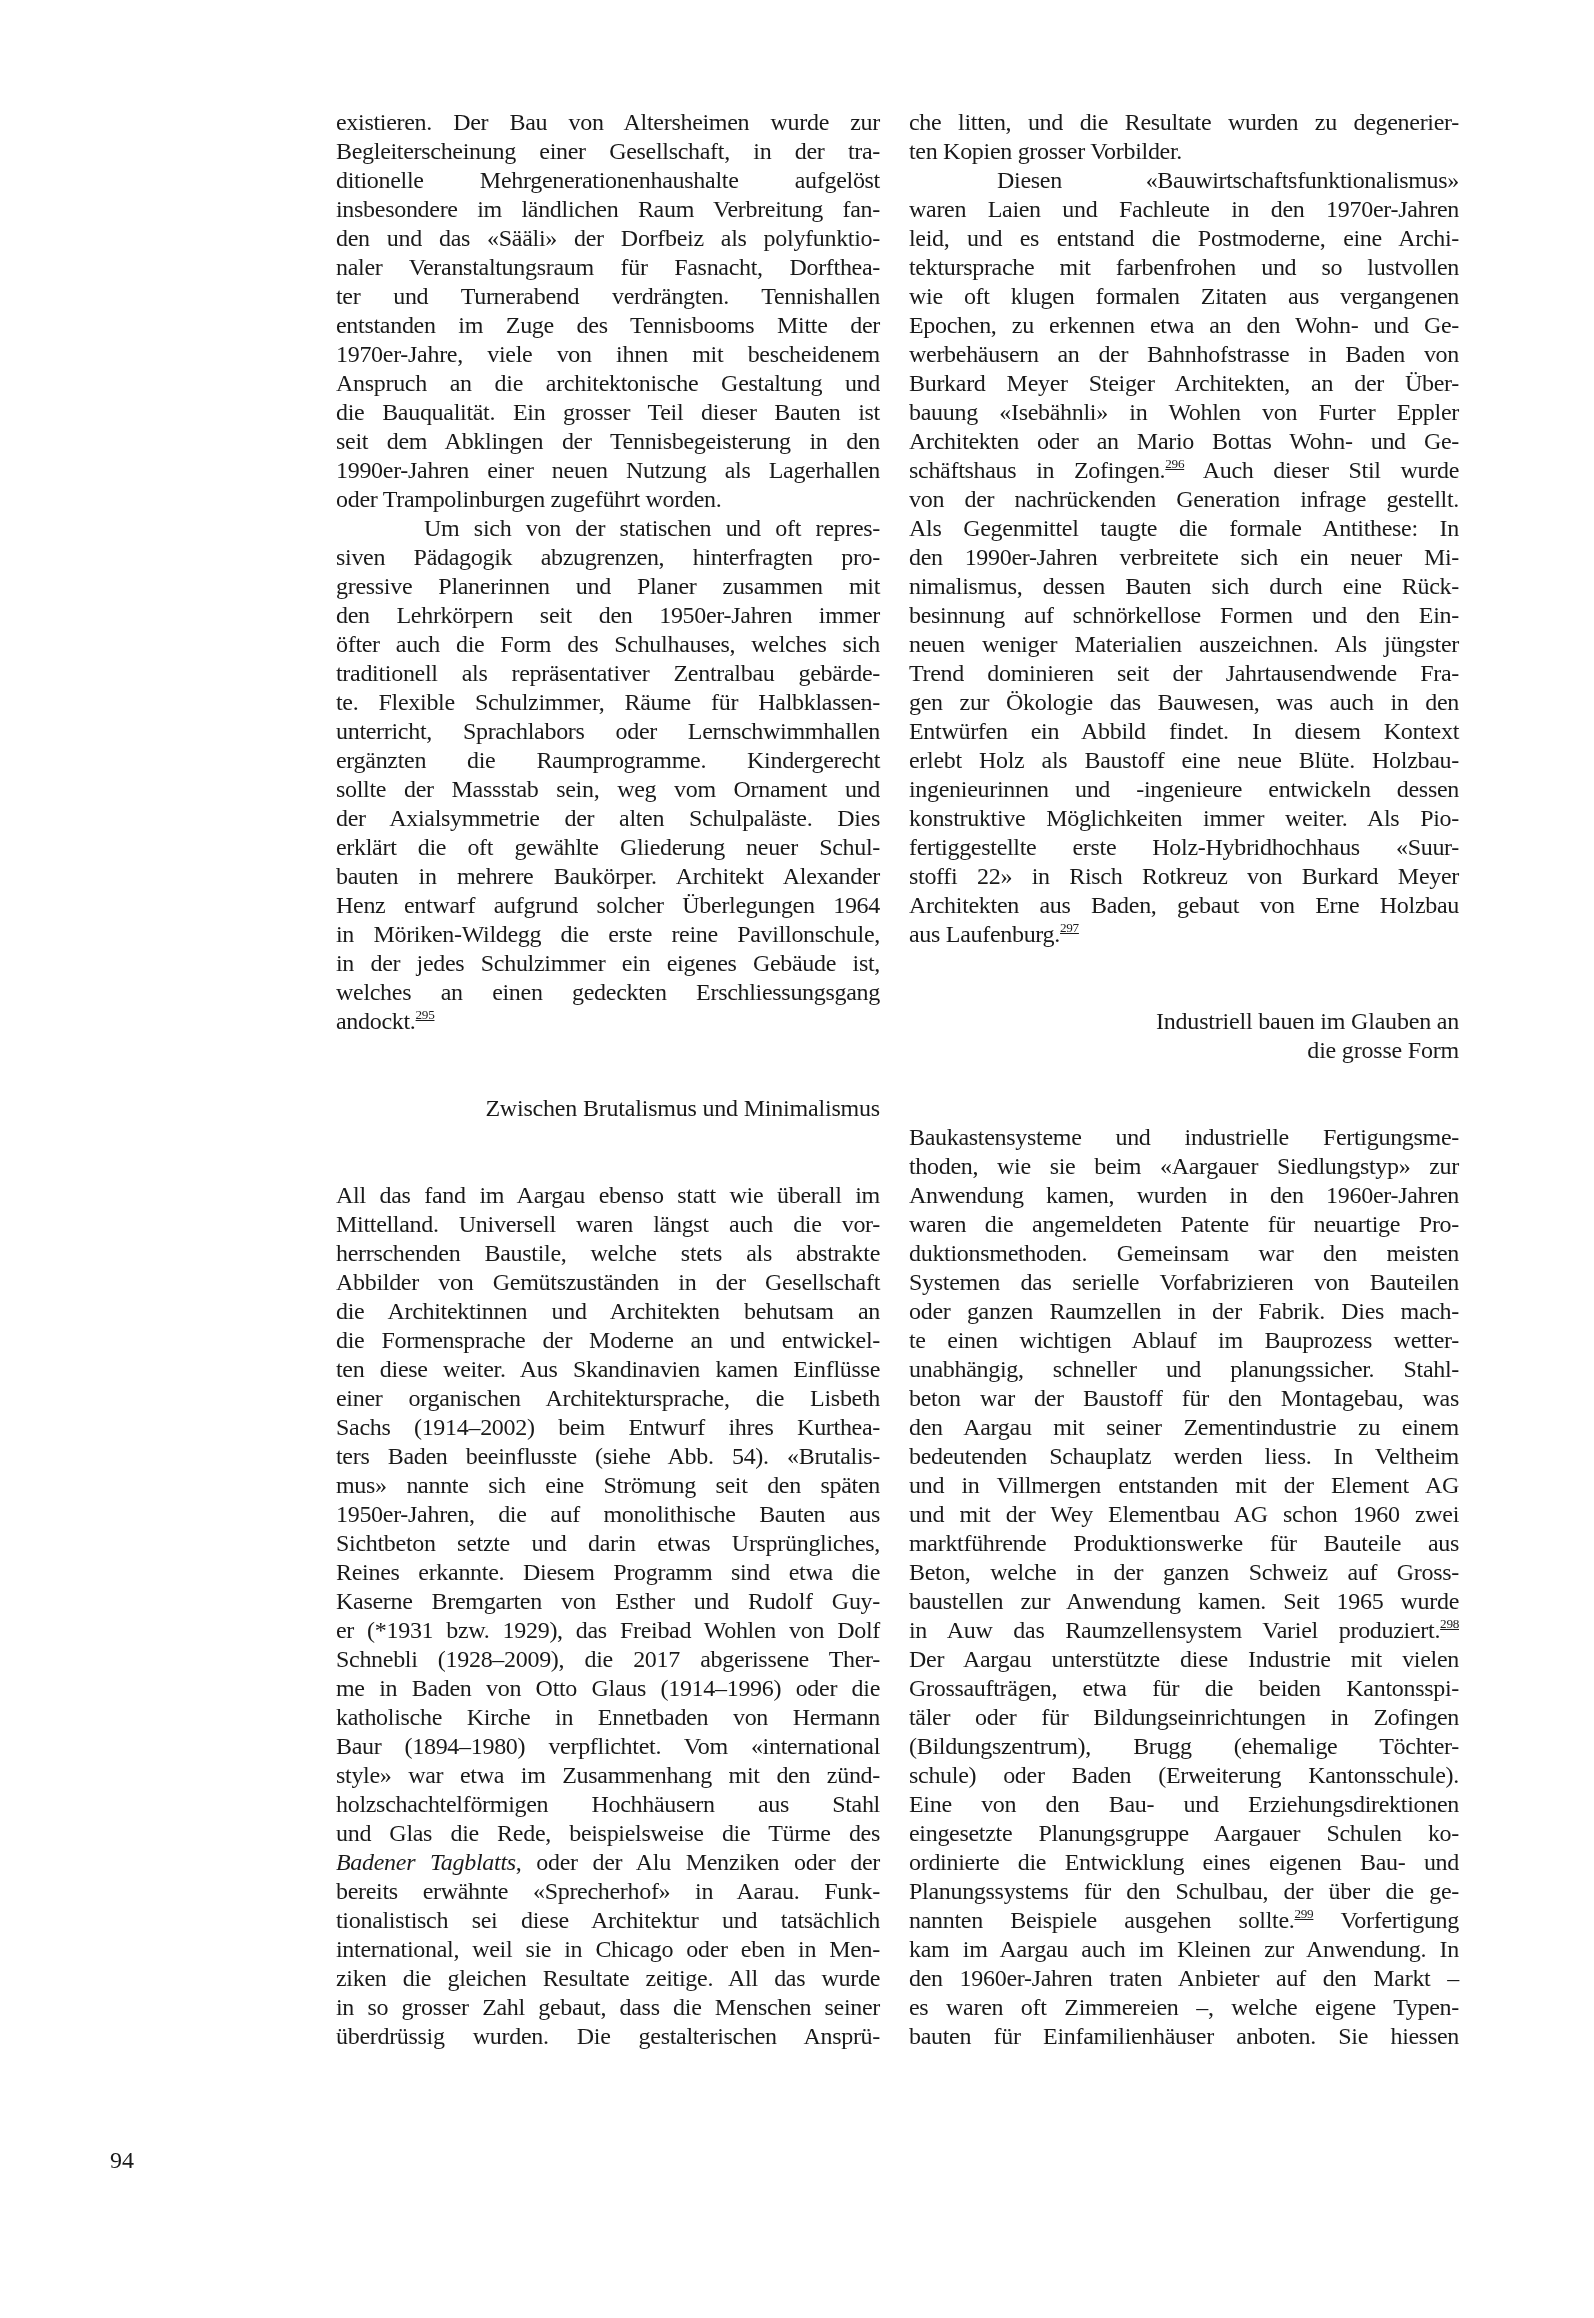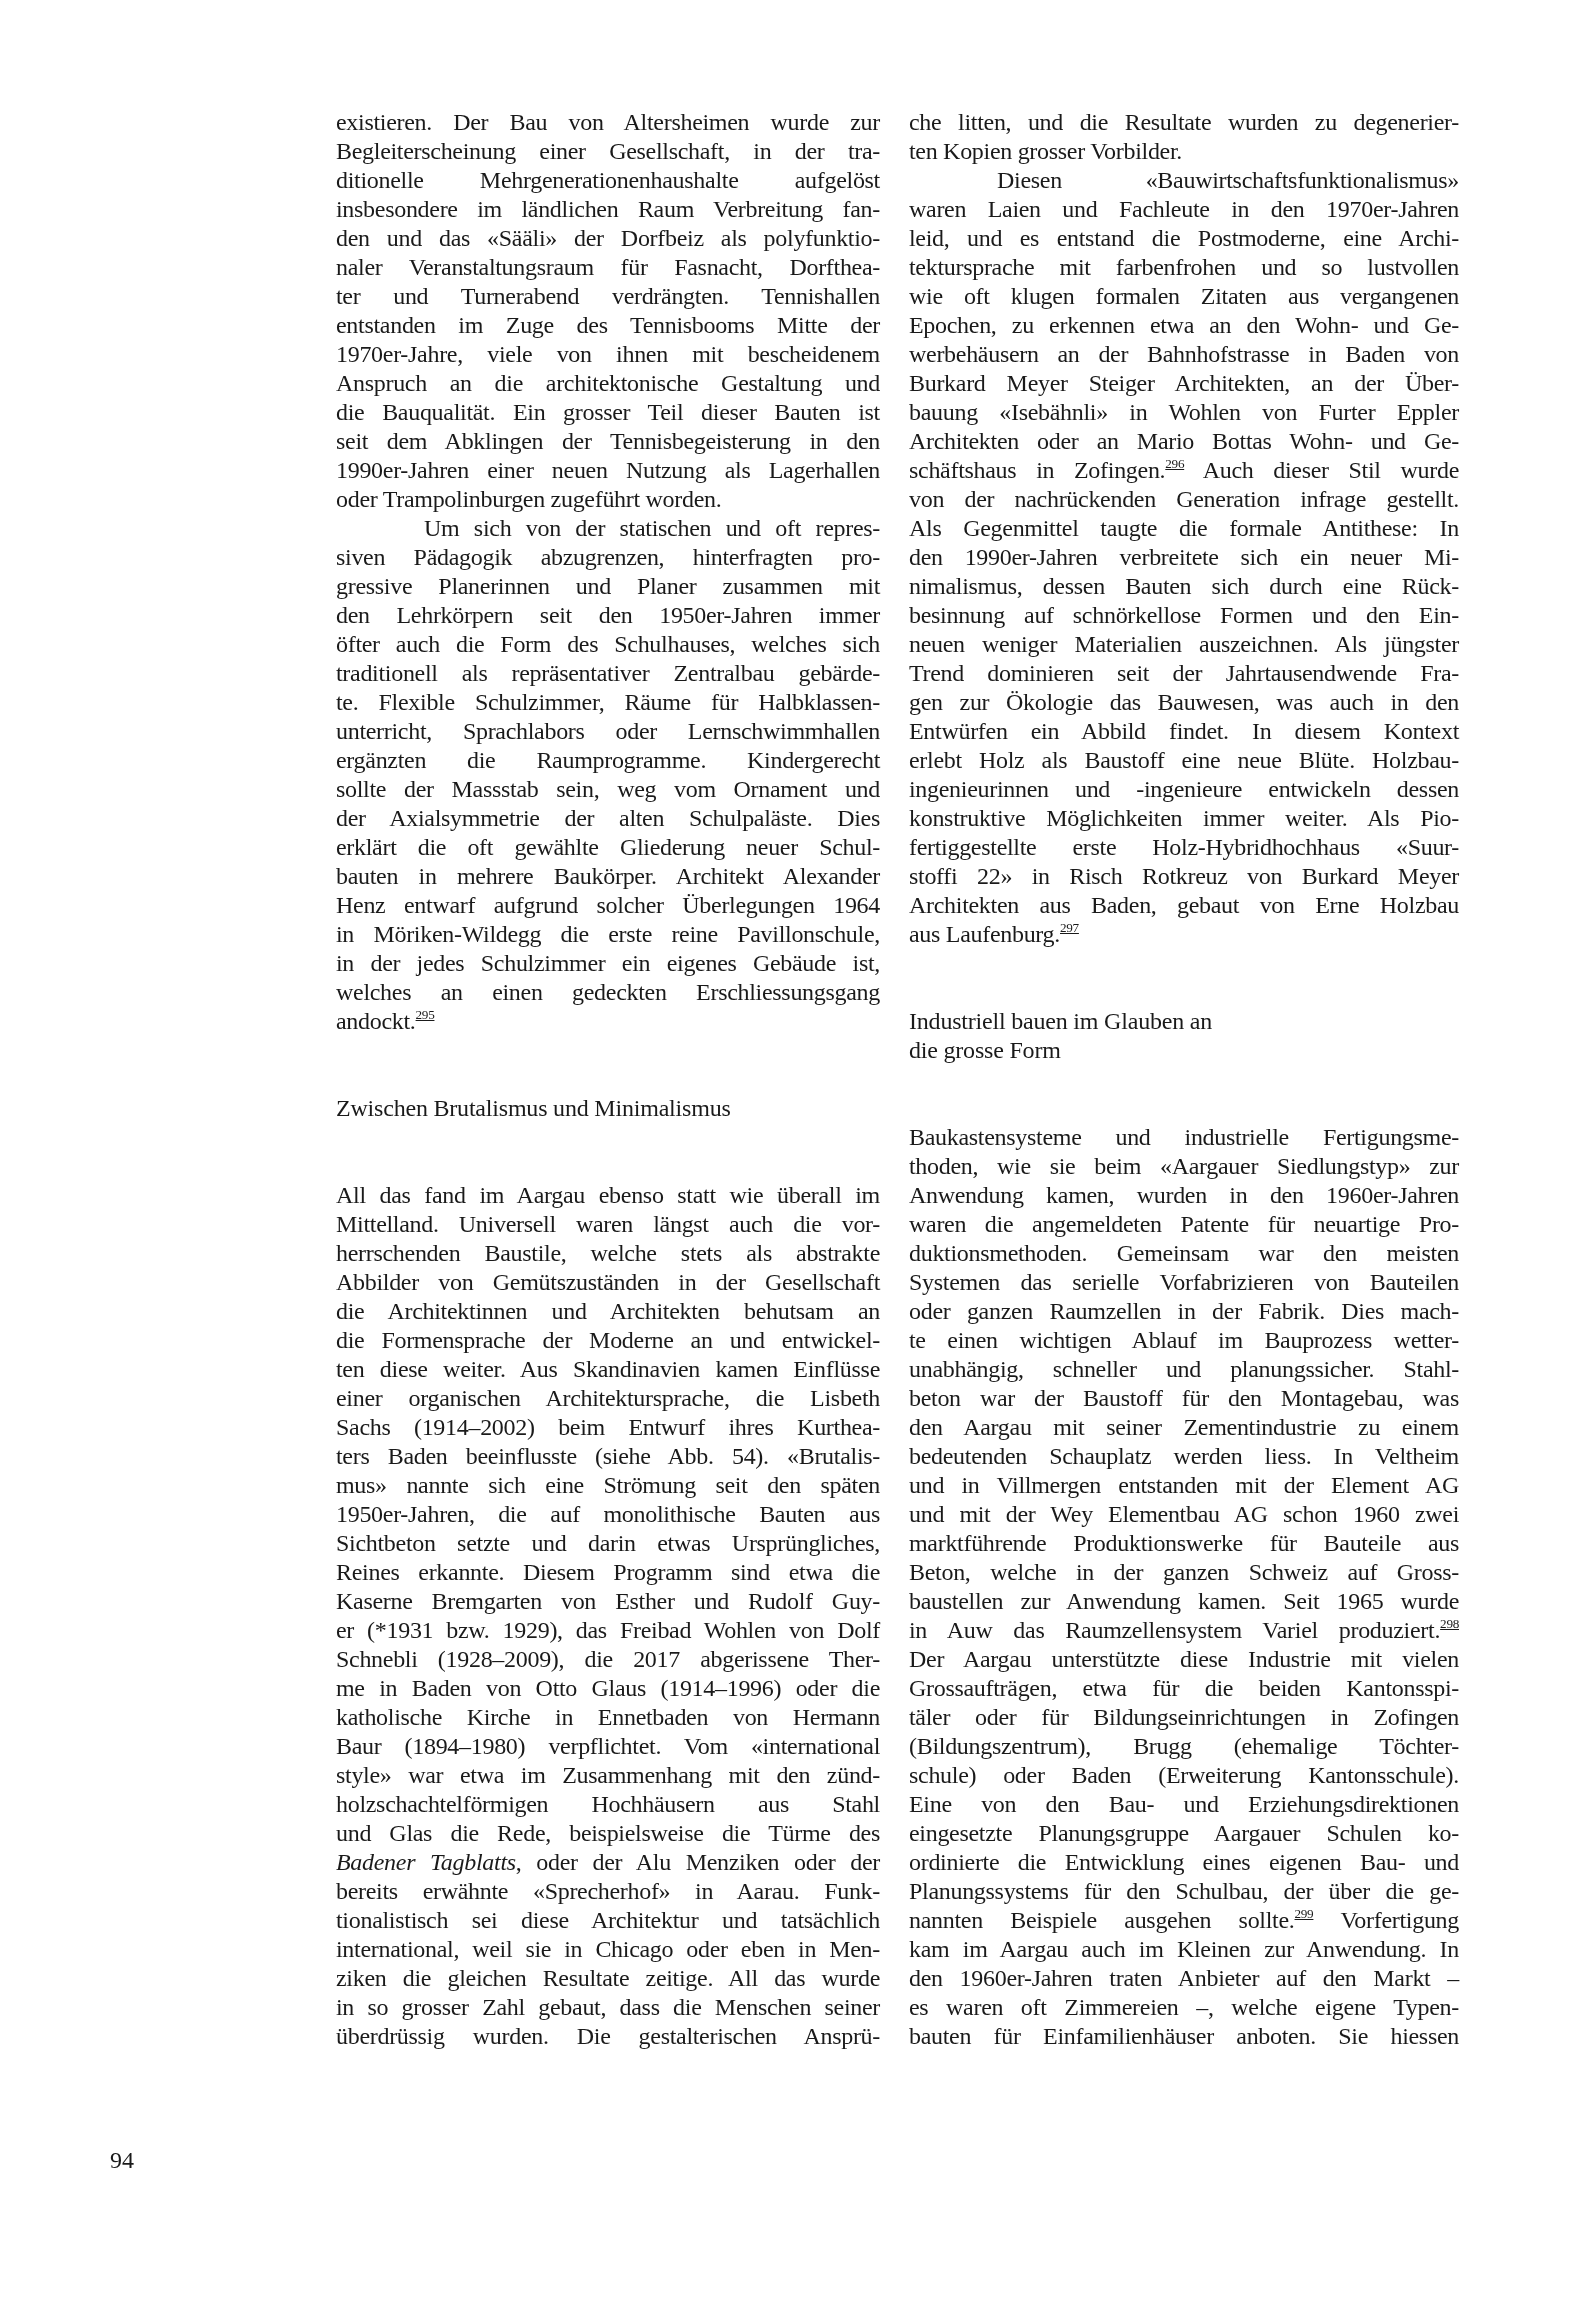--- a/index.html
+++ b/index.html
@@ -13,21 +13,21 @@
   .col-right { left: 909px; width: 550px; }
   .line {
     display: block; height: 29px; line-height: 29px;
     font-size: 24px; white-space: nowrap;
     text-align: justify; text-align-last: justify;
     letter-spacing: -0.3px;
   }
   .line.last { text-align-last: left; }
   .line.indent { padding-left: 88px; }
   .heading {
-    display: block; text-align: left; font-size: 24px;
+    display: block; text-align: right; font-size: 24px;
     line-height: 29px; letter-spacing: -0.2px;
   }
   .gap-before-heading { height: 58px; }
   .gap-after-heading { height: 58px; }
   sup { font-size: 0.55em; line-height: 0; vertical-align: 0.75em; text-decoration: underline; }
   em { }
   .page-number {
     position: absolute; left: 110px; top: 2146px;
     font-size: 24px; line-height: 29px;
   }

